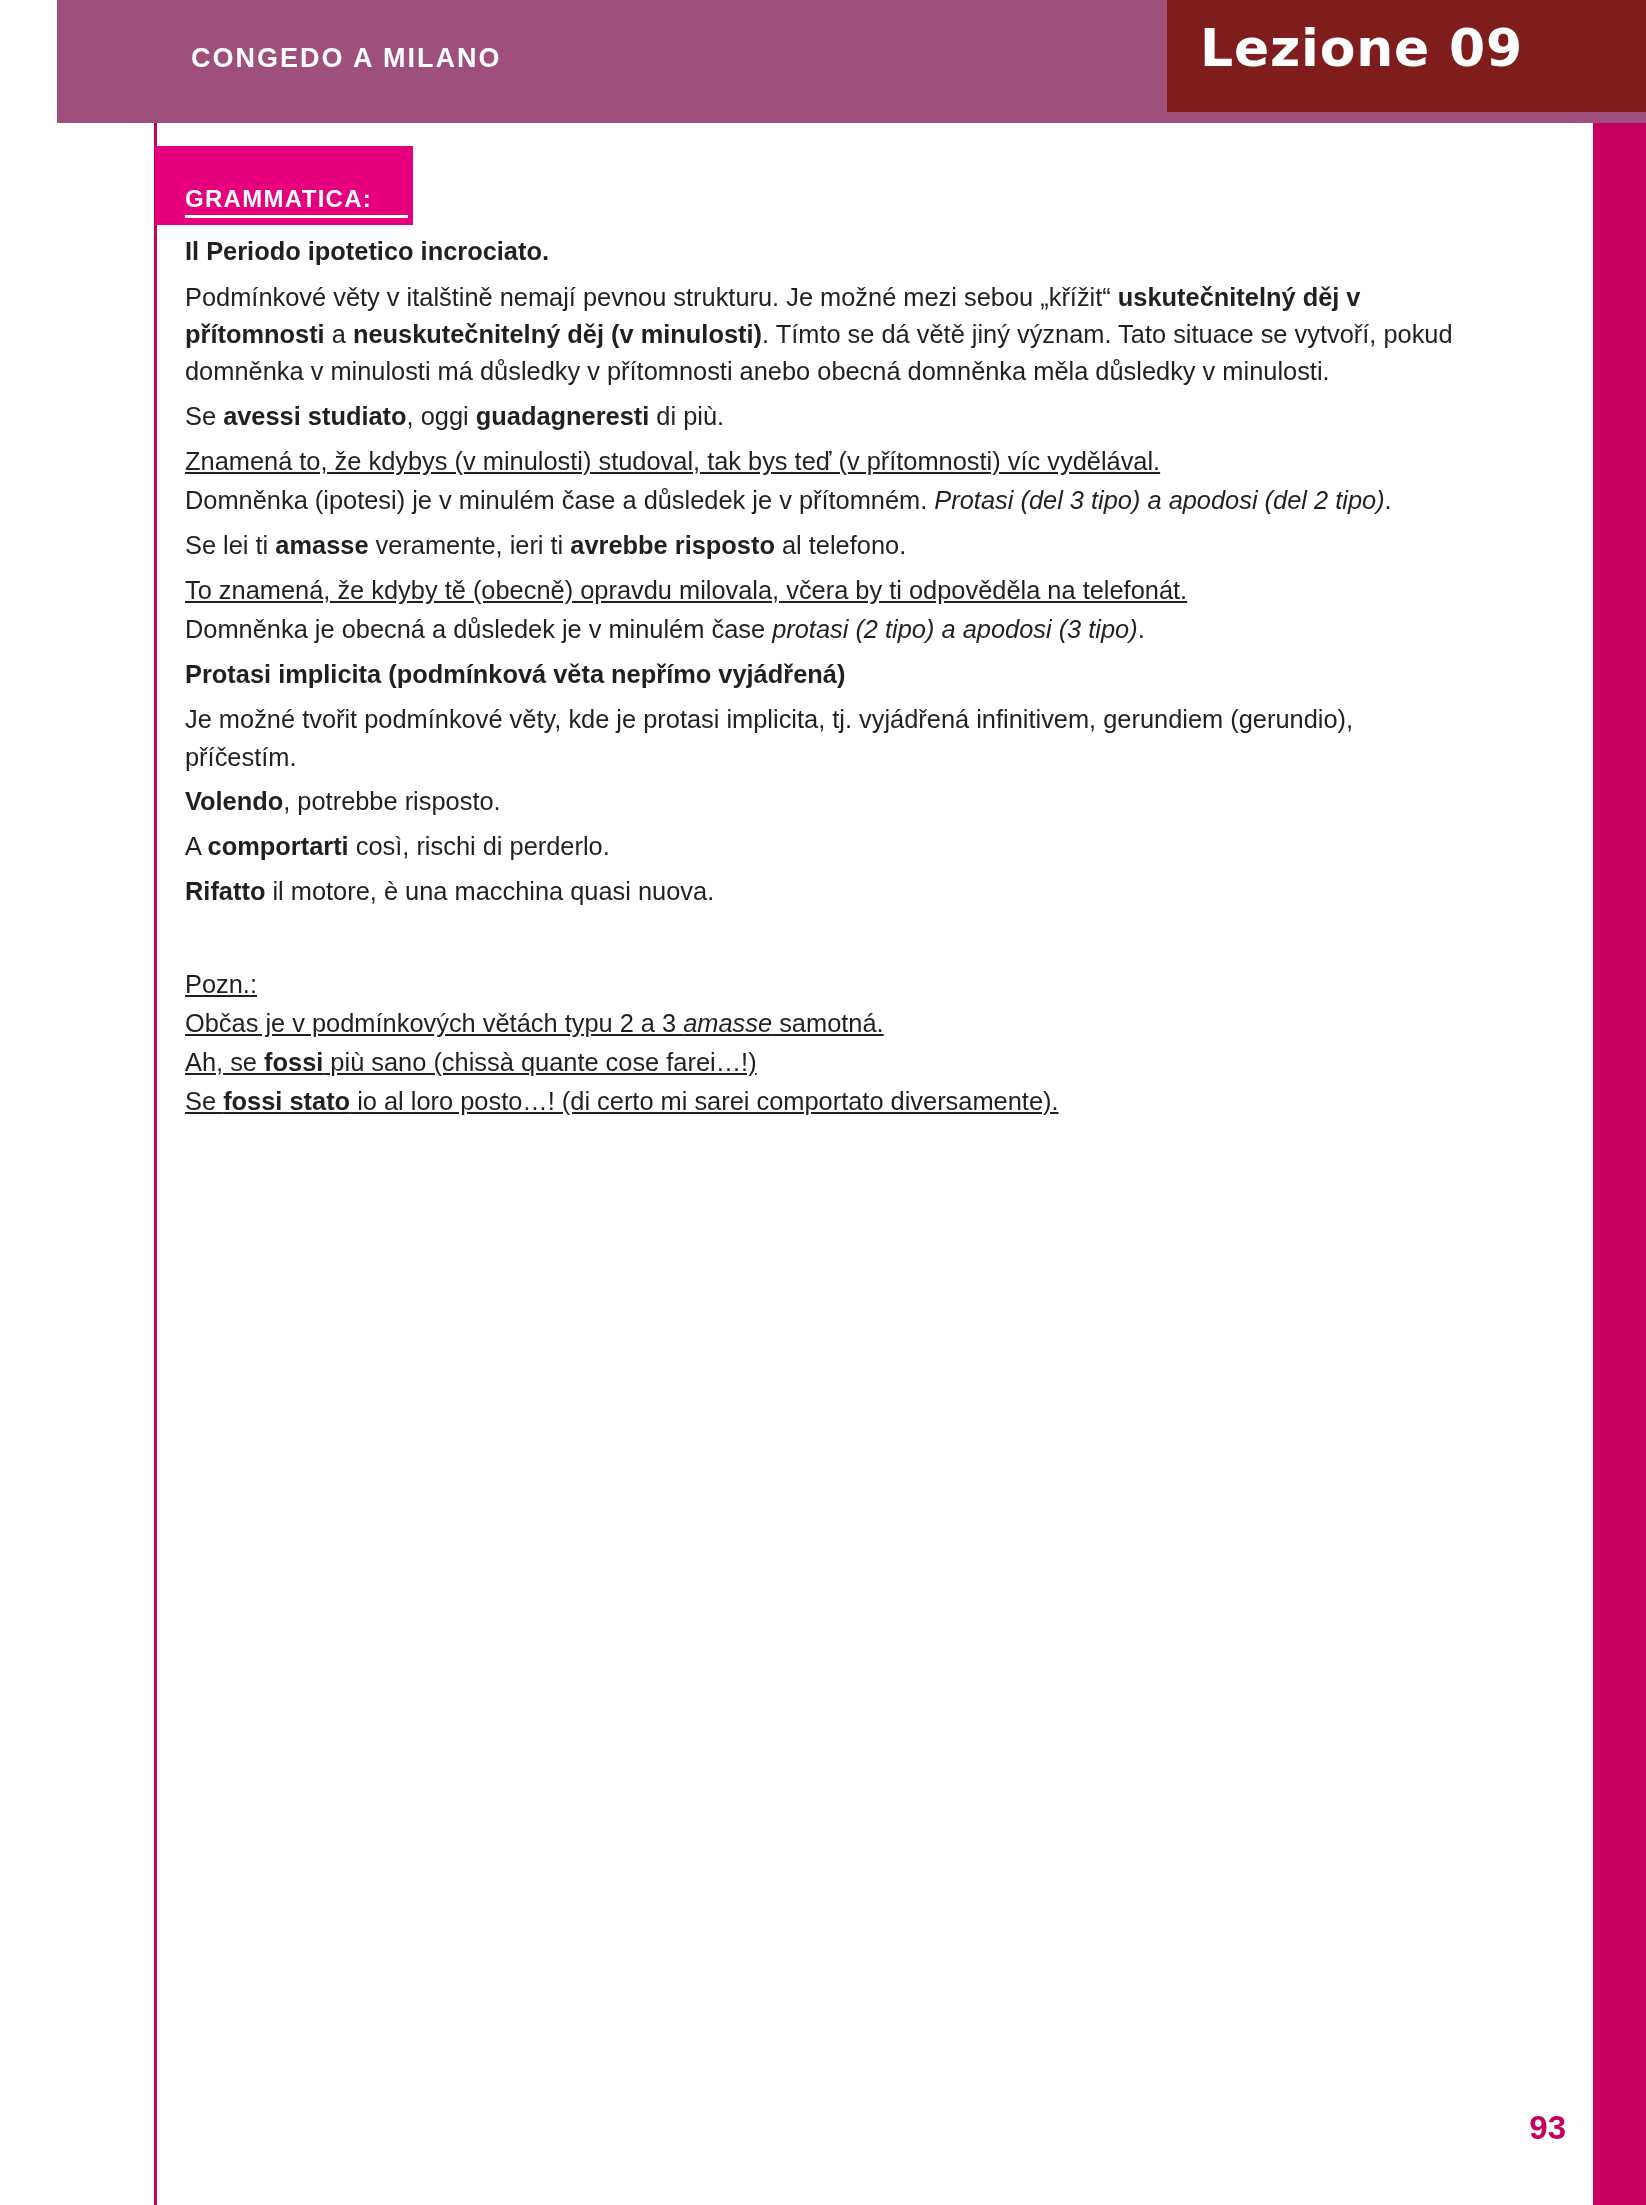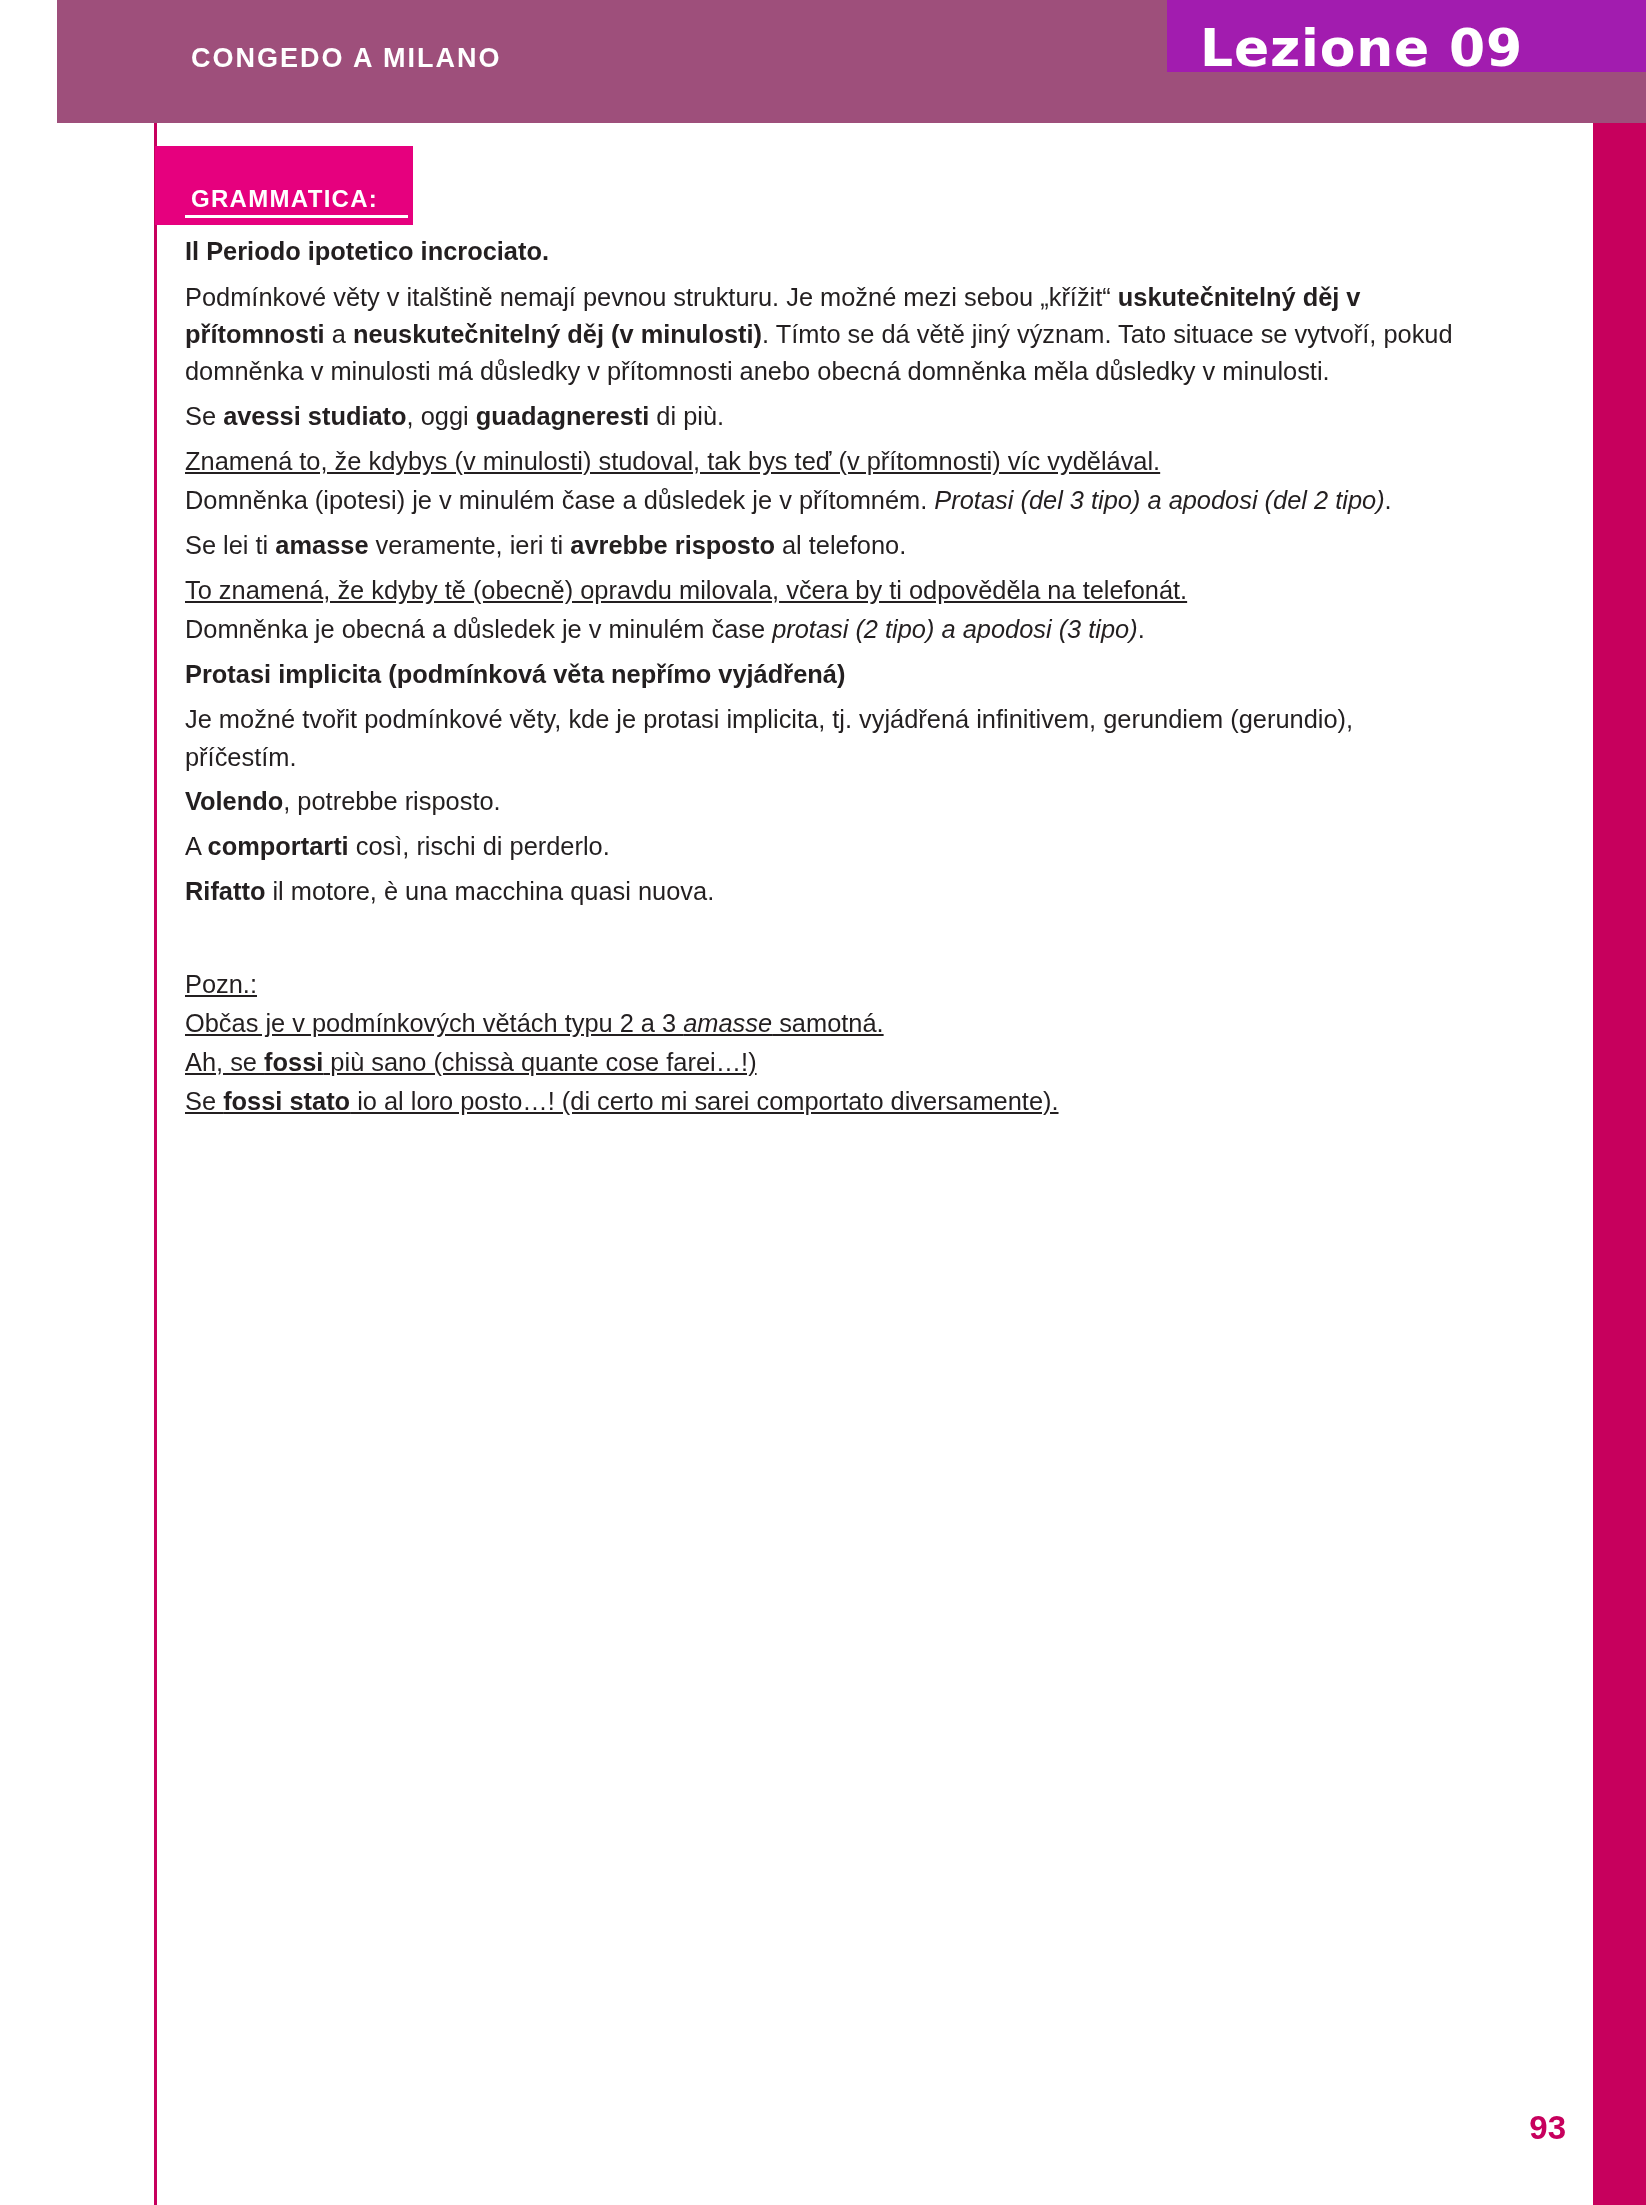--- a/index.html
+++ b/index.html
@@ -41,22 +41,22 @@
     font-weight: bold;
     letter-spacing: 2px;
     text-transform: uppercase;
     margin-left: 16px;
   }
   .lesson-tab {
     position: absolute;
     top: 0;
     left: 1167px;
     width: 479px;
-    height: 72px;
-    background: #a21caf;
+    height: 112px;
+    background: #7f1d1d;
   }
   .lesson-tab-label {
     position: absolute;
     top: 18.3px;
     left: 33px;
     color: #ffffff;
     font-size: 52px;
     font-weight: bold;
     letter-spacing: 0.8px;
     font-family: "DejaVu Sans", sans-serif;
@@ -87,21 +87,21 @@
     position: absolute;
     top: 146px;
     left: 155px;
     width: 258px;
     height: 79px;
     background: #e6007e;
   }
   .grammatica-label {
     position: absolute;
     top: 185px;
-    left: 191px;
+    left: 185px;
     color: #ffffff;
     font-size: 24px;
     font-weight: bold;
     letter-spacing: 1.3px;
     text-transform: uppercase;
   }
   .grammatica-underline {
     position: absolute;
     top: 215px;
     left: 185px;

